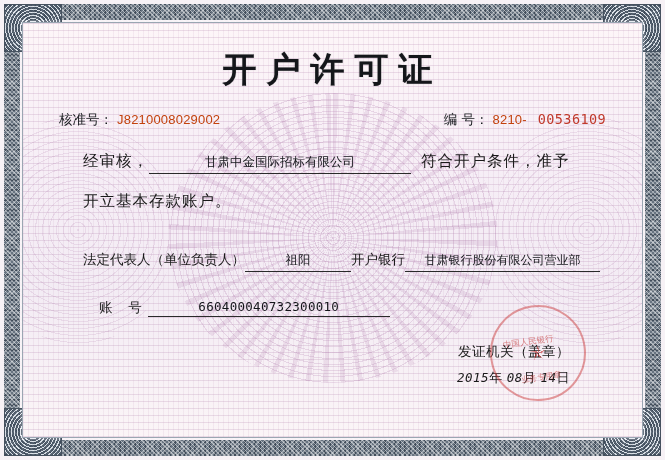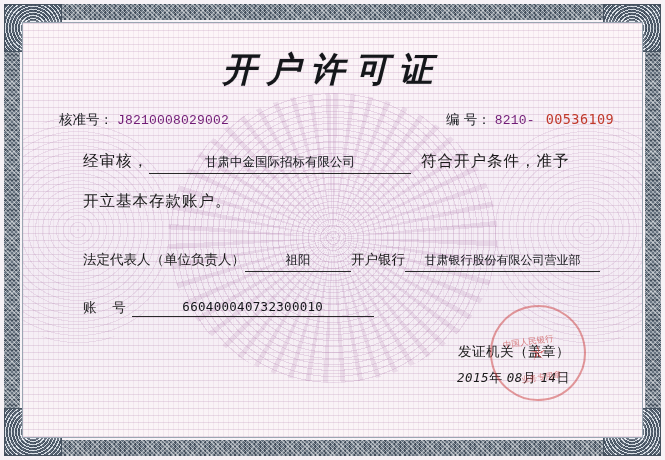--- a/index.html
+++ b/index.html
@@ -163,41 +163,40 @@
     left: 0;
     right: 0;
     top: 24px;
     text-align: center;
     font-family: "DejaVu Serif", serif;
     font-weight: bold;
     font-size: 34px;
     letter-spacing: 10px;
     color: #14161a;
     text-shadow: 0 0 1px rgba(0,0,0,0.35);
-    font-style: italic;
   }
 
   .row-ids {
     position: absolute;
     top: 88px;
     left: 36px;
-    right: 28px;
+    right: 36px;
     display: flex;
     justify-content: space-between;
     align-items: flex-end;
     font-size: 13.5px;
     font-family: "DejaVu Sans", sans-serif;
   }
   .id-left, .id-right { display: flex; align-items: baseline; gap: 4px; }
   .label-cn { font-size: 13.5px; color: #15181c; }
   .val-mono {
-    font-family: Liberation Mono, monospace;
+    font-family: Liberation Sans, sans-serif;
     font-size: 13px;
     letter-spacing: 0.2px;
-    color: #701a75;
+    color: #c2410c;
   }
   .val-red {
     font-family: "DejaVu Sans Mono", monospace;
     font-size: 13.5px;
     color: #c0392b;
     letter-spacing: 0.4px;
     margin-left: 7px;
   }
 
   .para {
@@ -240,21 +239,21 @@
     font-size: 13.5px;
   }
   .rep-label { white-space: nowrap; }
   .fill.rep { width: 118px; font-size: 12.5px; }
   .bank-label { white-space: nowrap; }
   .fill.bank { width: 230px; font-size: 12px; }
 
   .row-acct {
     position: absolute;
     top: 276px;
-    left: 60px;
+    left: 76px;
     display: flex;
     align-items: flex-start;
     font-size: 13.5px;
   }
   .acct-label { letter-spacing: 6px; white-space: nowrap; }
   .fill.acct {
     width: 230px;
     font-family: "DejaVu Sans Mono", monospace;
     font-size: 12.5px;
     letter-spacing: 0.3px;

